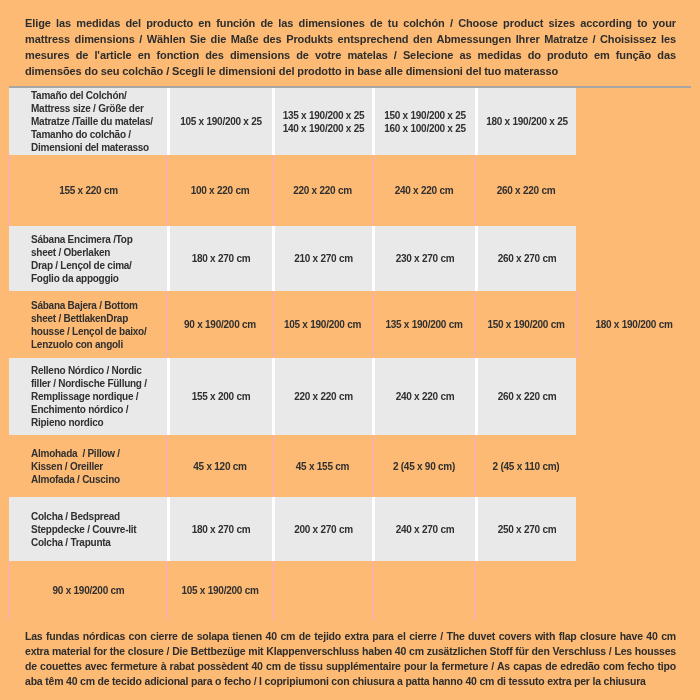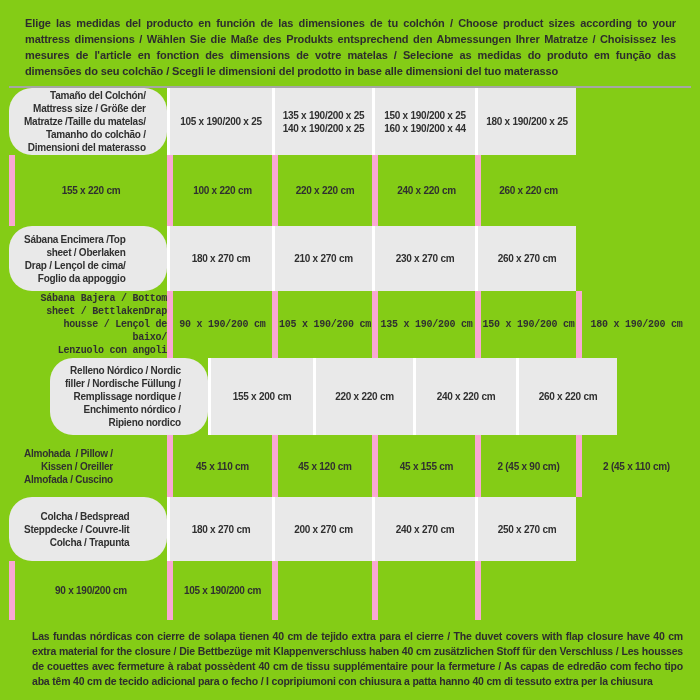--- a/index.html
+++ b/index.html
@@ -4,21 +4,21 @@
 <style>
   html, body {
     margin: 0;
     padding: 0;
     background: #ffffff;
   }
   .page {
     position: relative;
     width: 700px;
     height: 700px;
-    background: #84cc16;
+    background: #fdba74;
     font-family: "Liberation Sans", "DejaVu Sans", sans-serif;
     font-weight: 700;
     color: #303030;
     overflow: hidden;
   }
   .intro {
     position: absolute;
     top: 15px;
     left: 25px;
     width: 651px;
@@ -37,51 +37,50 @@
     border-top: 2px solid #a6a6a6;
   }
   .row {
     display: grid;
     grid-template-columns: 158px 105px 100px 103px 101px 115px;
   }
   .row.shaded .cell { background: #e9e9e9; }
   .row:nth-child(1) { min-height: 67px; }
   .row:nth-child(2) { min-height: 71px; }
   .row:nth-child(3) { min-height: 65px; }
-  .row:nth-child(4) { min-height: 67px; font-family: Liberation Mono, monospace; }
-  .row:nth-child(5) { min-height: 77px; margin-left: 41px; }
+  .row:nth-child(4) { min-height: 67px; }
+  .row:nth-child(5) { min-height: 77px; }
   .row:nth-child(6) { min-height: 62px; }
   .row:nth-child(7) { min-height: 64px; }
   .row:nth-child(8) { min-height: 59px; }
   .cell {
     display: flex;
     align-items: center;
     white-space: pre-wrap;
     font-size: 10px;
     line-height: 13px;
     letter-spacing: -0.25px;
   }
   .cell.value {
     justify-content: center;
     text-align: center;
-    border-left: 6px solid #f9a8d4;
+    border-left: 1px solid #f9a8d4;
   }
   .row.shaded .cell.value {
     border-left: 3px solid #ffffff;
   }
   .cell.label {
     justify-content: flex-start;
-    text-align: right;
-    padding-left: 15px;
-    border-radius: 23px;
+    text-align: left;
+    padding-left: 22px;
   }
   .note {
     position: absolute;
     top: 629px;
-    left: 32px;
+    left: 25px;
     width: 651px;
     margin: 0;
     font-size: 10.5px;
     line-height: 15px;
     letter-spacing: -0.2px;
     text-align: justify;
     color: #2d2d2d;
   }
 </style>
 </head>
@@ -93,21 +92,21 @@
       <div class="row shaded">
         <div class="cell label">Tamaño del Colchón/
 Mattress size / Größe der
 Matratze /Taille du matelas/
 Tamanho do colchão /
 Dimensioni del materasso</div>
         <div class="cell value">105 x 190/200 x 25</div>
         <div class="cell value">135 x 190/200 x 25
 140 x 190/200 x 25</div>
         <div class="cell value">150 x 190/200 x 25
-160 x 190/200 x 44</div>
+160 x 100/200 x 25</div>
         <div class="cell value">180 x 190/200 x 25</div>
       </div>
       <div class="row">
         <div class="cell value">155 x 220 cm</div>
         <div class="cell value">100 x 220 cm</div>
         <div class="cell value">220 x 220 cm</div>
         <div class="cell value">240 x 220 cm</div>
         <div class="cell value">260 x 220 cm</div>
       </div>
       <div class="row shaded">
@@ -139,21 +138,20 @@
 Ripieno nordico</div>
         <div class="cell value">155 x 200 cm</div>
         <div class="cell value">220 x 220 cm</div>
         <div class="cell value">240 x 220 cm</div>
         <div class="cell value">260 x 220 cm</div>
       </div>
       <div class="row">
         <div class="cell label">Almohada  / Pillow /
 Kissen / Oreiller
 Almofada / Cuscino</div>
-        <div class="cell value">45 x 110 cm</div>
         <div class="cell value">45 x 120 cm</div>
         <div class="cell value">45 x 155 cm</div>
         <div class="cell value">2 (45 x 90 cm)</div>
         <div class="cell value">2 (45 x 110 cm)</div>
       </div>
       <div class="row shaded">
         <div class="cell label">Colcha / Bedspread
 Steppdecke / Couvre-lit
 Colcha / Trapunta</div>
         <div class="cell value">180 x 270 cm</div>

